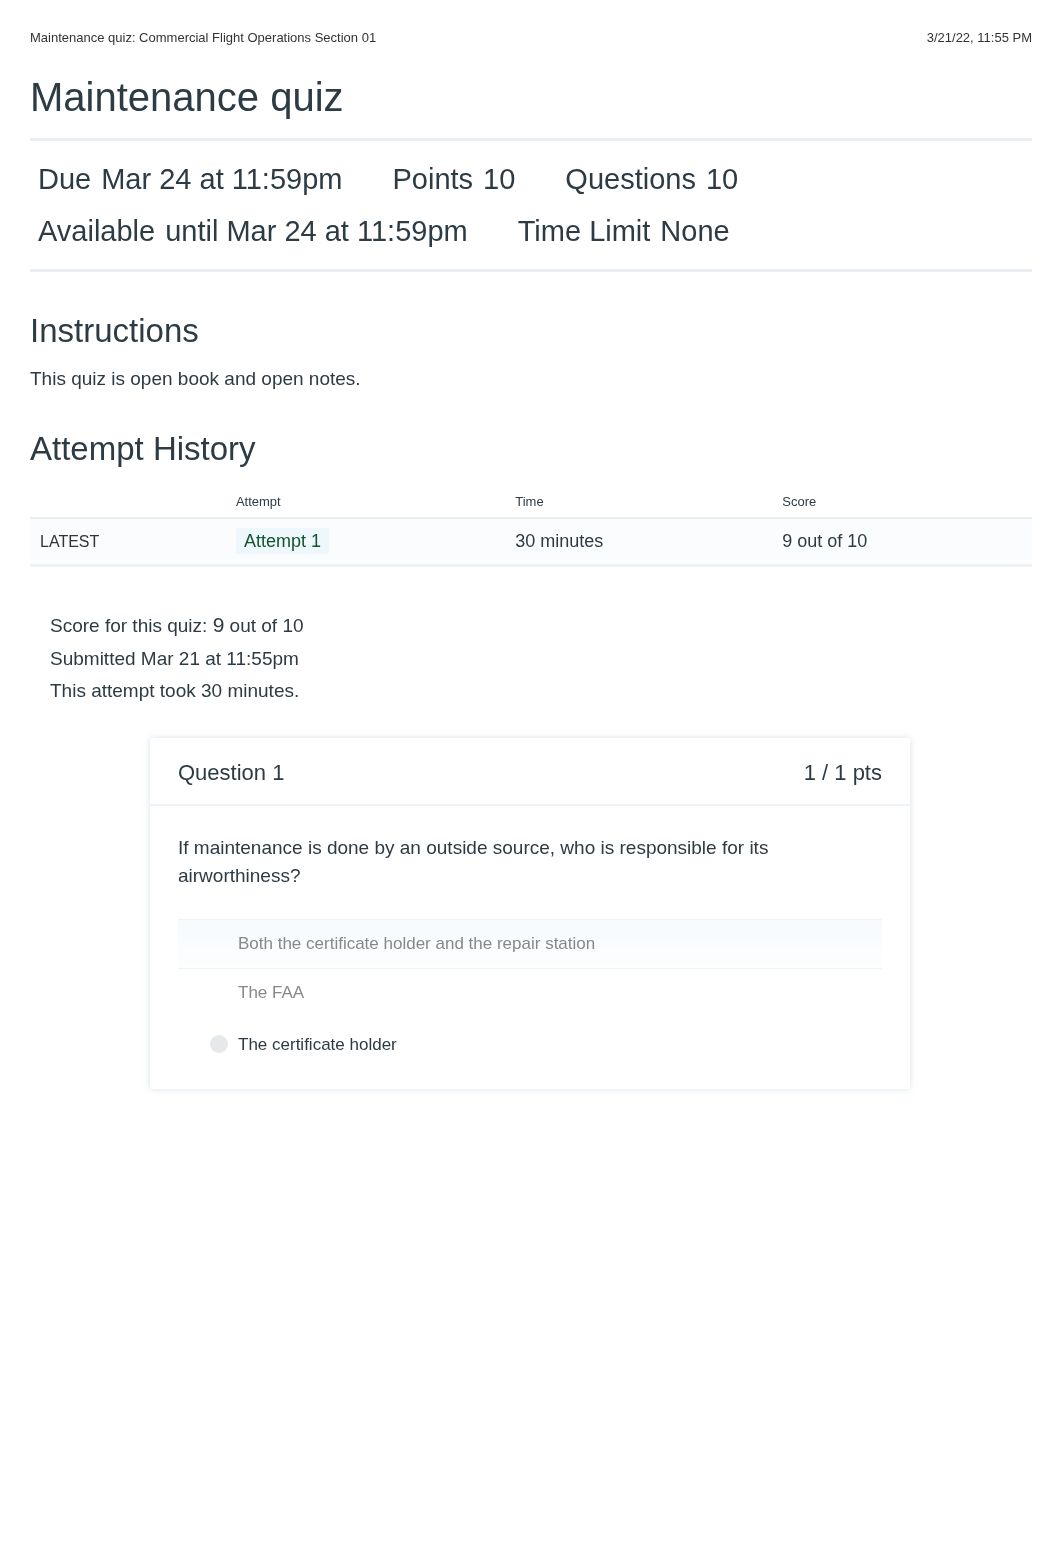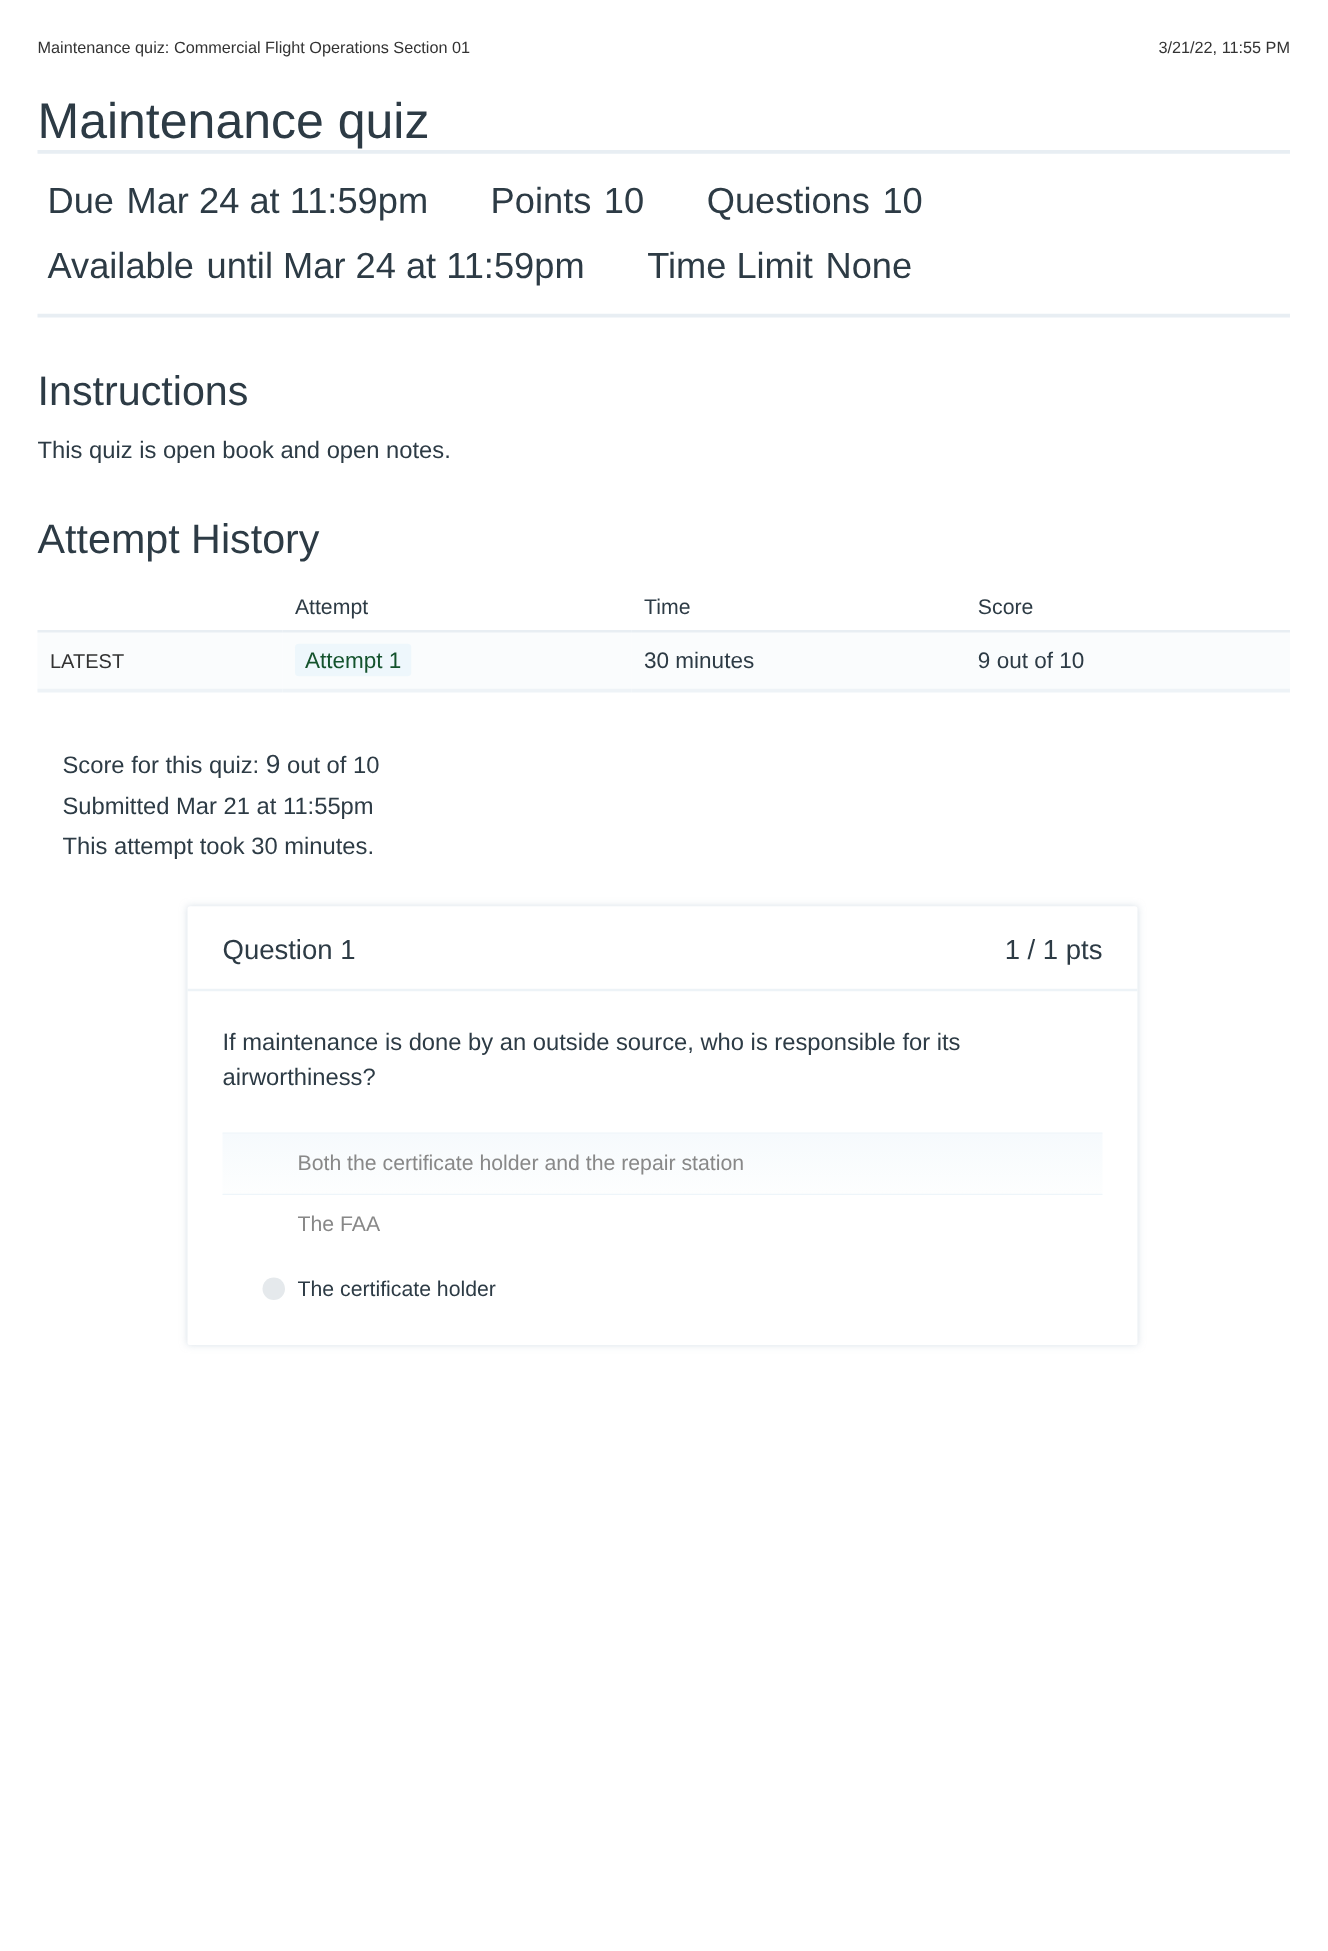--- a/index.html
+++ b/index.html
@@ -17,20 +17,21 @@
     .header-meta {
       display: flex;
       justify-content: space-between;
       font-size: 13px;
       color: #333;
       margin-bottom: 30px;
     }
     h1 {
       font-size: 40px;
       font-weight: 400;
+      margin-bottom: 18px;
       color: #2d3b45;
     }
     h2 {
       font-size: 33px;
       font-weight: 400;
       margin-top: 40px;
       margin-bottom: 18px;
       color: #2d3b45;
     }
     .meta-bar {
@@ -57,21 +58,21 @@
       margin-top: 10px;
     }
     .attempt-table {
       width: 100%;
       margin-top: 10px;
       border-collapse: collapse;
     }
     .attempt-table thead th {
       text-align: left;
       font-weight: 400;
-      font-size: 17px;
+      font-size: 13px;
       padding: 8px 10px;
       border-bottom: 2px solid #e8eef3;
     }
     .attempt-table tbody tr {
       background: #fafcfd;
     }
     .attempt-table tbody td {
       padding: 12px 10px;
       font-size: 18px;
       border-bottom: 3px solid #eef3f7;

